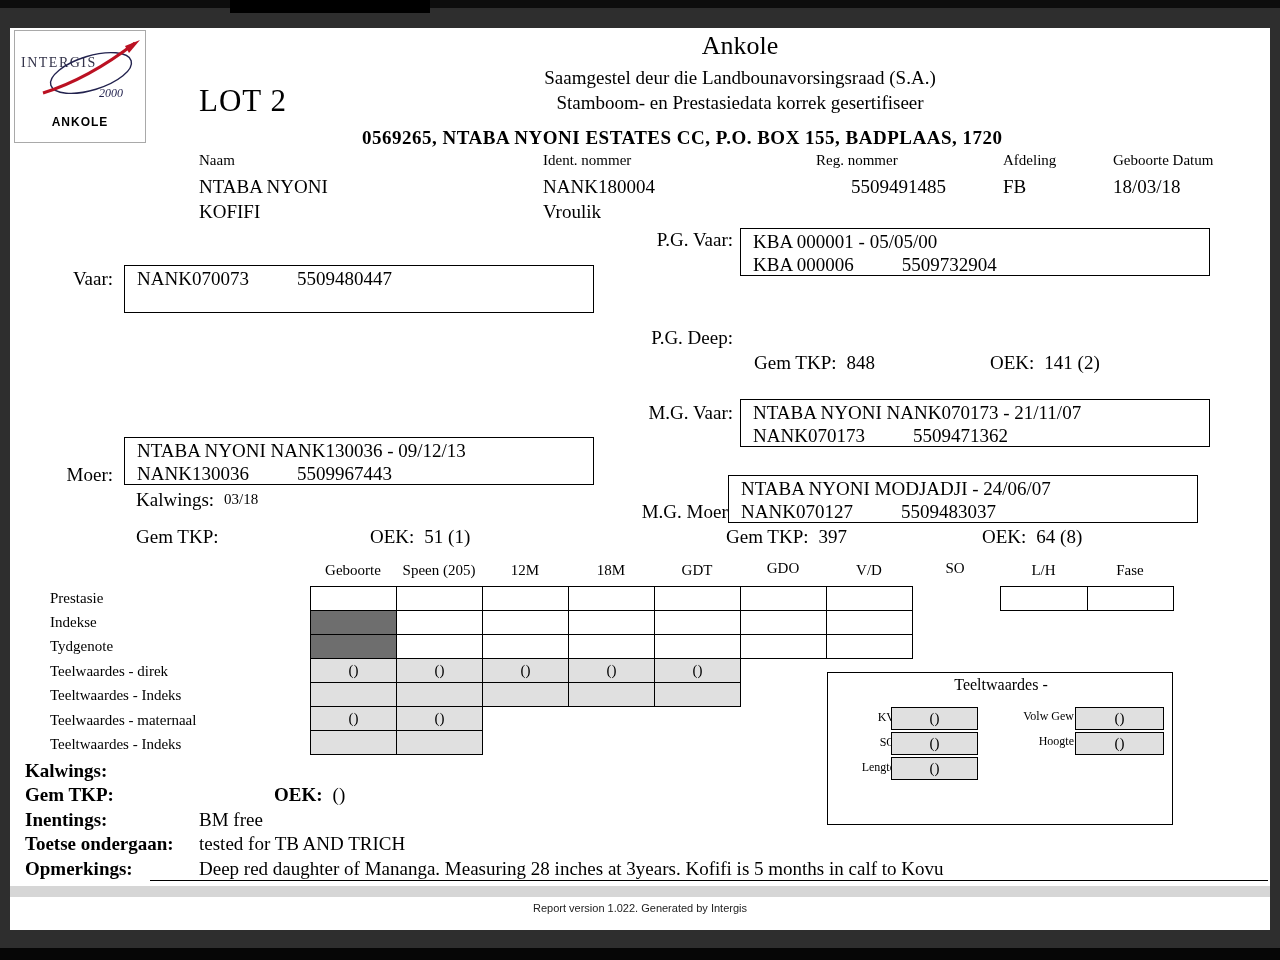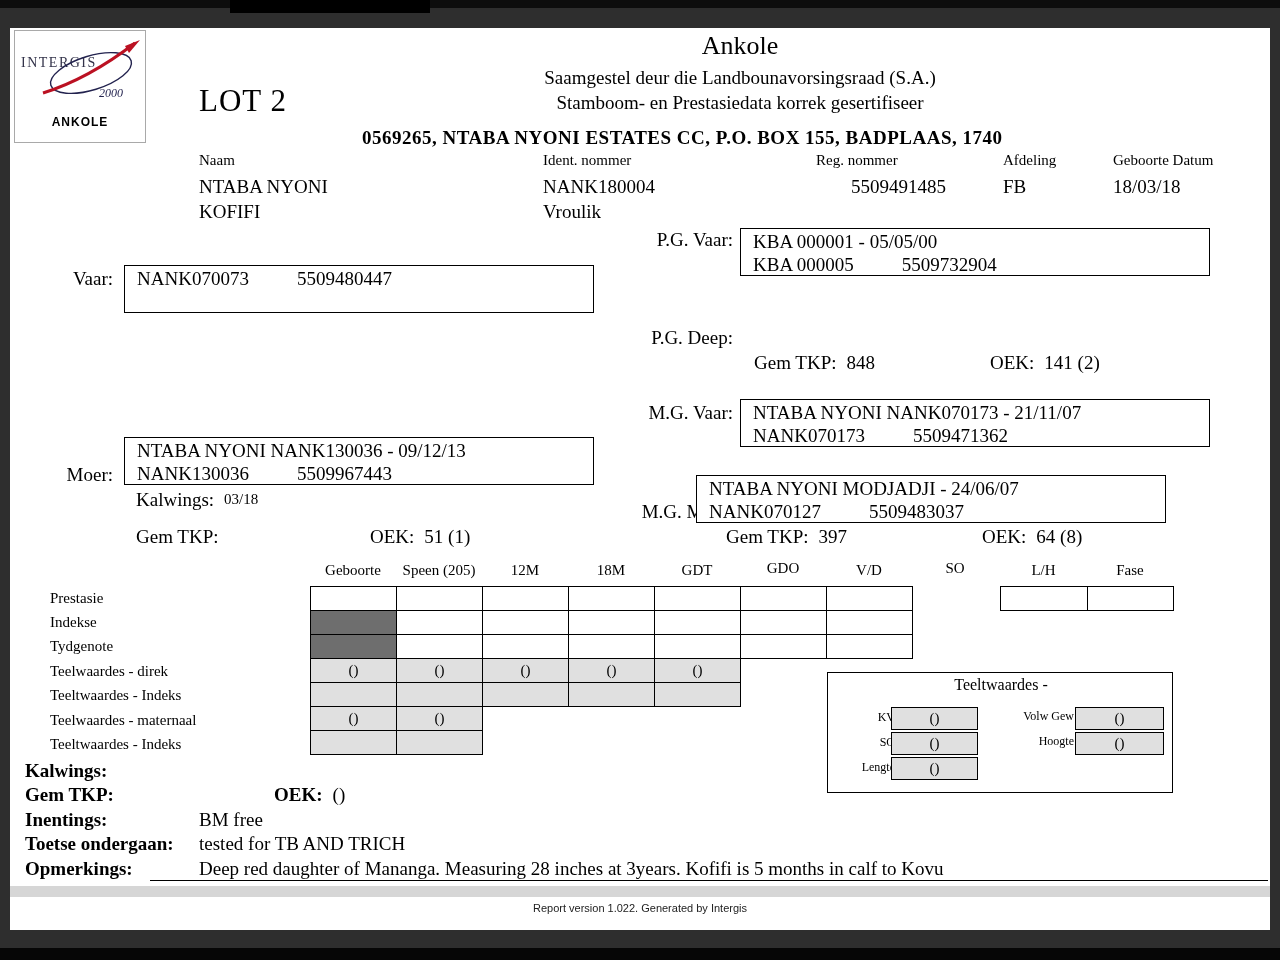--- a/index.html
+++ b/index.html
@@ -42,21 +42,21 @@
 
   .statline { position:absolute; font-size:19px; white-space:nowrap; }
   .statline .lbl { margin-right:10px; }
   .kal-val { font-size:15px; vertical-align:2px; }
 
   .cell { position:absolute; width:87px; height:25px; border:1px solid #000; background:#fff;
           font-size:15px; text-align:center; line-height:23px; }
   .cell.dark { background:#6e6e6e; }
   .cell.gray { background:#e0e0e0; }
 
-  .tw-box { position:absolute; left:817px; top:644px; width:346px; height:121px; border:1px solid #000; background:#fff; }
+  .tw-box { position:absolute; left:817px; top:644px; width:346px; height:153px; border:1px solid #000; background:#fff; }
   .tw-title { position:absolute; left:0; top:3px; width:346px; text-align:center; font-size:16px; }
   .tw-label { position:absolute; font-size:12px; text-align:right; white-space:nowrap; }
   .tw-val { position:absolute; width:87px; height:23px; border:1px solid #000; background:#e0e0e0;
             font-size:15px; text-align:center; line-height:21px; }
 
   .opm-line { position:absolute; left:140px; top:852px; width:1118px; border-top:1px solid #000; }
   .page-gap { position:absolute; left:0; top:858px; width:1260px; height:11px; background:#d6d6d6; }
   .footer { position:absolute; left:0; top:874px; width:1260px; text-align:center;
             font-family:"Liberation Sans","DejaVu Sans",sans-serif; font-size:11px; color:#222; }
 </style>
@@ -79,21 +79,21 @@
     </svg>
     <div class="logo-breed">ANKOLE</div>
   </div>
 
   <div class="t f31" style="left:189px; top:55px">LOT 2</div>
   <div class="title-block">
     <div class="rtitle">Ankole</div>
     <div class="rsub">Saamgestel deur die Landbounavorsingsraad (S.A.)</div>
     <div class="rsub2">Stamboom- en Prestasiedata korrek gesertifiseer</div>
   </div>
-  <div class="t f19 b" style="left:352px; top:99px; letter-spacing:0.5px">0569265, NTABA NYONI ESTATES CC, P.O. BOX 155, BADPLAAS, 1740</div>
+  <div class="t f19 b" style="left:352px; top:99px; letter-spacing:0.5px">0569265, NTABA NYONI ESTATES CC, P.O. BOX 155, BADPLAAS, 1720</div>
 
   <div class="t f15" style="left:189px;  top:124px">Naam</div>
   <div class="t f15" style="left:533px;  top:124px">Ident. nommer</div>
   <div class="t f15" style="left:806px;  top:124px">Reg. nommer</div>
   <div class="t f15" style="left:993px;  top:124px">Afdeling</div>
   <div class="t f15" style="left:1103px; top:124px">Geboorte Datum</div>
 
   <div class="t f19" style="left:189px;  top:148px">NTABA NYONI</div>
   <div class="t f19" style="left:533px;  top:148px">NANK180004</div>
   <div class="t f19" style="left:841px;  top:148px">5509491485</div>
@@ -109,21 +109,21 @@
   <div class="pedlabel" style="left:600px; width:123px; top:299px">P.G. Deep:</div>
   <div class="pedlabel" style="left:600px; width:123px; top:374px">M.G. Vaar:</div>
   <div class="pedlabel" style="left:600px; width:123px; top:473px">M.G. Moer:</div>
 
   <div class="pedbox" style="left:114px; top:237px">
     <div><span class="ped-id">NANK070073</span><span class="ped-reg">5509480447</span></div>
   </div>
 
   <div class="pedbox" style="left:730px; top:200px">
     <div class="ped-name">KBA 000001 - 05/05/00</div>
-    <div><span class="ped-id">KBA 000005</span><span class="ped-reg">5509732904</span></div>
+    <div><span class="ped-id">KBA 000006</span><span class="ped-reg">5509732904</span></div>
   </div>
 
   <div class="statline" style="left:744px; top:324px">
     <span class="lbl">Gem TKP:</span><span>848</span>
   </div>
   <div class="statline" style="left:980px; top:324px">
     <span class="lbl">OEK:</span><span>141 (2)</span>
   </div>
 
   <div class="pedbox" style="left:730px; top:371px">
@@ -138,21 +138,21 @@
   <div class="statline" style="left:126px; top:461px">
     <span class="lbl">Kalwings:</span><span class="kal-val">03/18</span>
   </div>
   <div class="statline" style="left:126px; top:498px">
     <span class="lbl">Gem TKP:</span><span></span>
   </div>
   <div class="statline" style="left:360px; top:498px">
     <span class="lbl">OEK:</span><span>51 (1)</span>
   </div>
 
-  <div class="pedbox" style="left:686px; top:447px">
+  <div class="pedbox" style="left:718px; top:447px">
     <div class="ped-name">NTABA NYONI MODJADJI - 24/06/07</div>
     <div><span class="ped-id">NANK070127</span><span class="ped-reg">5509483037</span></div>
   </div>
   <div class="statline" style="left:716px; top:498px">
     <span class="lbl">Gem TKP:</span><span>397</span>
   </div>
   <div class="statline" style="left:972px; top:498px">
     <span class="lbl">OEK:</span><span>64 (8)</span>
   </div>
 

